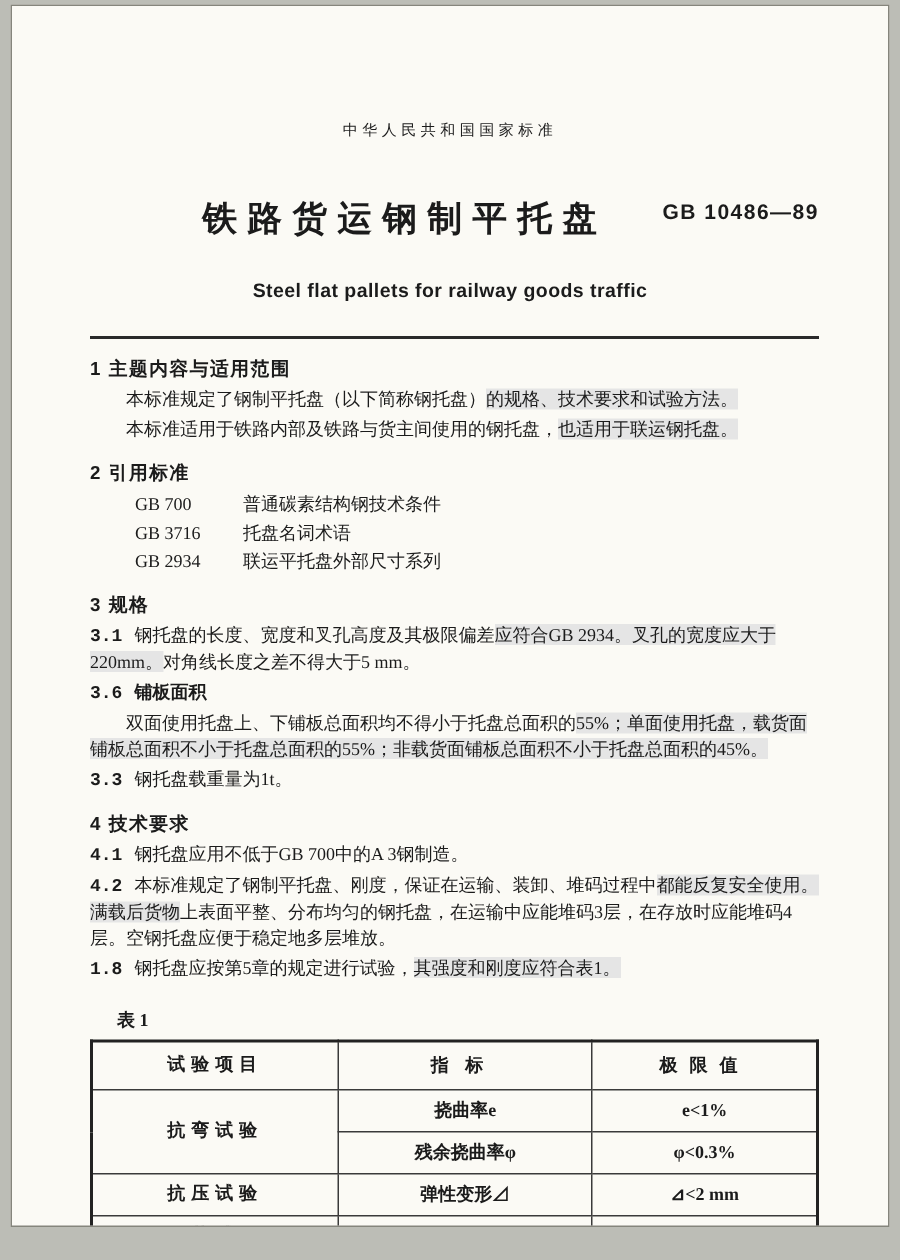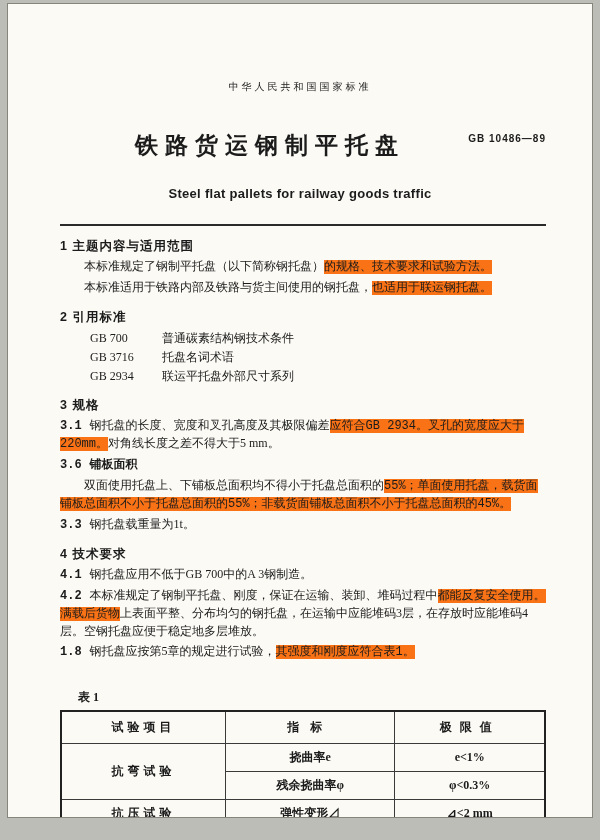--- a/index.html
+++ b/index.html
@@ -15,50 +15,50 @@
   }
   
   .std-label{margin-top:76px;text-align:center;font-size:10px;letter-spacing:3px;}
   .title-row{position:relative;margin-top:36px;height:30px;}
   .doc-title{
     position:absolute;left:0;right:60px;top:0;text-align:center;
     font-family:"Liberation Sans","DejaVu Sans",sans-serif;
     font-weight:bold;font-size:23px;letter-spacing:7px;margin:0;
   }
   .std-number{
-    position:absolute;right:46px;top:3px;font-weight:bold;font-size:10px;
+    position:absolute;right:46px;top:3px;font-weight:bold;font-size:14px;
     font-family:"Liberation Sans","DejaVu Sans",sans-serif;letter-spacing:1px;
   }
   .title-en{
     margin-top:26px;text-align:center;font-weight:bold;font-size:13px;
     font-family:"Liberation Sans","DejaVu Sans",sans-serif;letter-spacing:0.3px;
   }
   .rule{margin:23px 46px 0 52px;border-top:2px solid #2a2a2a;}
   
   .content{margin:0 46px 0 52px;font-size:12px;line-height:17px;}
   .sec-h{
     font-size:12.5px;font-weight:bold;margin:12px 0 0 0;
     font-family:"Liberation Sans","DejaVu Sans",sans-serif;letter-spacing:1px;
   }
   .content p{margin:3px 0 0 0;}
   p.indent{text-indent:2em;}
   .num{font-weight:bold;font-family:Liberation Mono, monospace;margin-right:8px;}
   .bold{font-weight:bold;}
-  .hl{background:#f97316;font-family:Liberation Mono, monospace;}
+  .hl{background:#e5e5e5;}
   .refs{margin-top:4px;padding-left:30px;}
   .ref-row{display:flex;margin-top:2px;}
   .ref-code{width:72px;flex:0 0 72px;}
   
-  .tbl-caption{margin:28px 0 4px 18px;font-weight:bold;font-size:12px;}
+  .tbl-caption{margin:17px 0 4px 18px;font-weight:bold;font-size:12px;}
   table{width:100%;border-collapse:collapse;table-layout:fixed;border:2px solid #222;}
   col.c1{width:34%;}col.c2{width:35%;}col.c3{width:31%;}
   th,td{border:1px solid #3a3a3a;text-align:center;font-size:12px;font-weight:bold;padding:0;}
   th{height:31px;}
   td{height:27px;}
-  .sp4{letter-spacing:4px;}
+  .sp4{letter-spacing:4px;font-family:Liberation Mono, monospace;}
   .sp8{letter-spacing:8px;}
   .sp10{letter-spacing:11px;}
   
   .footer-rule{margin:11px 46px 0 52px;border-top:3px solid #222;}
 </style>
 </head>
 <body>
 
 <div class="page">
 

